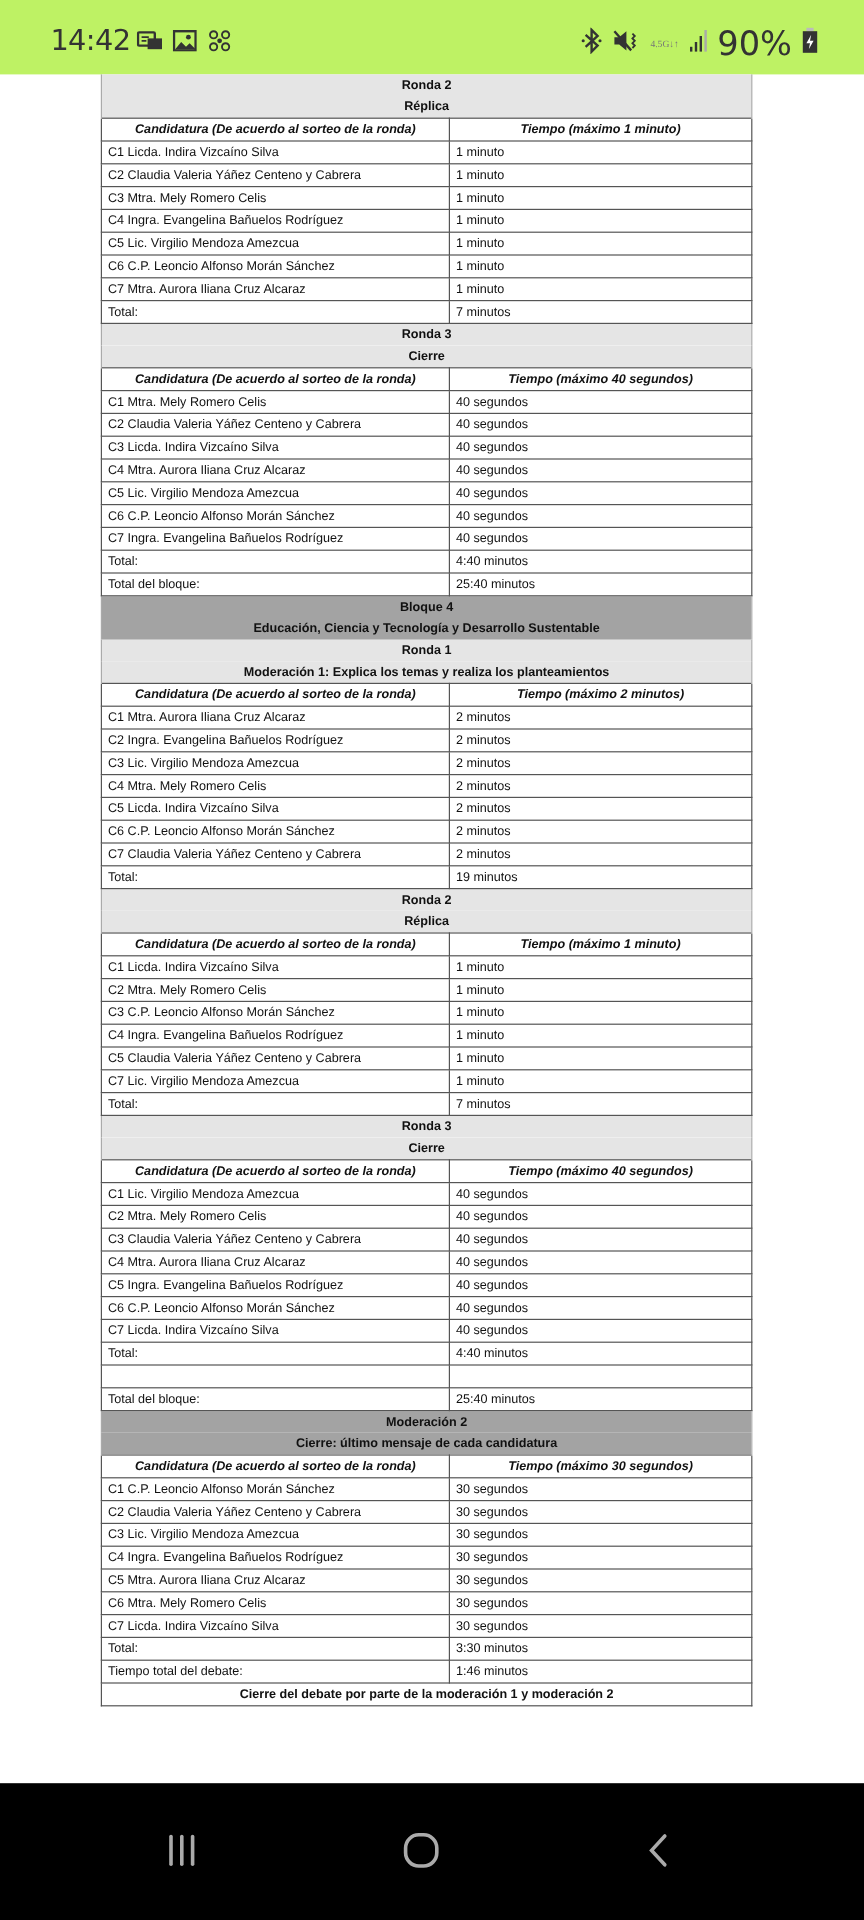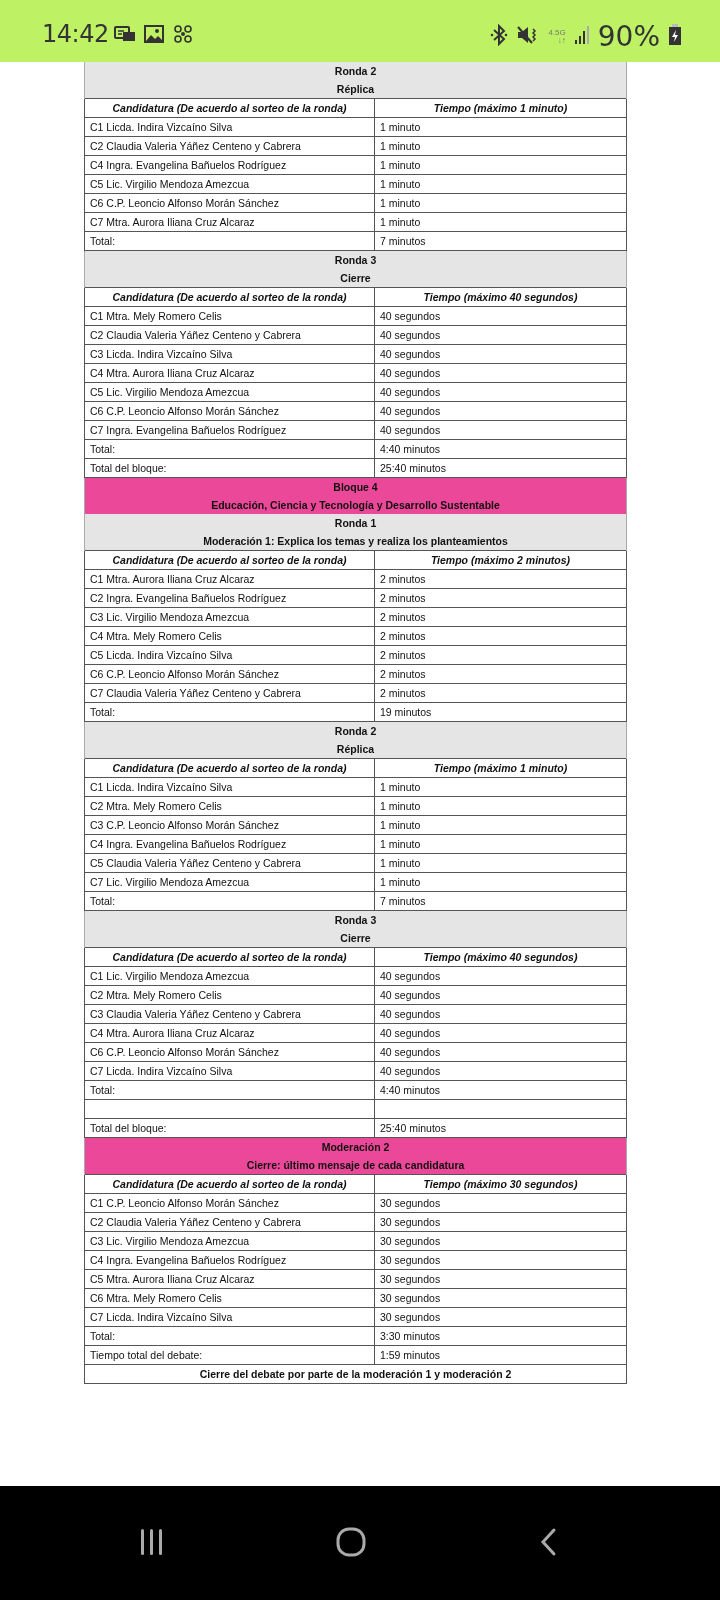--- a/index.html
+++ b/index.html
@@ -9,21 +9,21 @@
   .sb-time { position:absolute; left:42px; top:20px; font-size:24px; color:#333; font-family:"DejaVu Sans", sans-serif; letter-spacing:-0.5px; }
   .sb-icons-left { position:absolute; left:114px; top:24px; display:flex; gap:8px; align-items:center; }
   .sb-icons-right { position:absolute; right:50px; top:20px; display:flex; gap:8px; align-items:center; }
   .sb-batt { font-size:28px; color:#333; font-family:"DejaVu Sans", sans-serif; }
   .ico { display:inline-block; }
   .doc { position:absolute; left:60px; top:62px; width:542px;padding-left:24px; }
   table { border-collapse:collapse; width:542px; table-layout:fixed; font-family:"Liberation Sans", sans-serif; font-size:10.5px; color:#111; }
   td { border:1px solid #555; height:18px; padding:0 5px; line-height:18px; white-space:nowrap; overflow:hidden; }
   col.c1 { width:290px; } col.c2 { width:252px; }
   tr.section td { background:#e5e5e5; text-align:center; font-weight:bold; border-left:1px solid #aaa; border-right:1px solid #aaa; border-top:none; border-bottom:none; }
-  tr.bloque td { background:#ec4899; text-align:center; font-weight:bold; border-left:1px solid #aaa; border-right:1px solid #aaa; border-top:none; border-bottom:none; }
+  tr.bloque td { background:#a3a3a3; text-align:center; font-weight:bold; border-left:1px solid #aaa; border-right:1px solid #aaa; border-top:none; border-bottom:none; }
   tr.hdr td { font-weight:bold; text-align:center;font-style:italic; }
   tr.gap td { height:18px; }
   tr.final td { text-align:center; font-weight:bold; border-bottom:1px solid #555; }
   .navbar { position:absolute; left:0; top:1486px; width:720px; height:114px; background:#000; }
   .nav-btn { position:absolute; top:38px; width:40px; height:40px; display:flex; align-items:center; justify-content:center; }
 </style>
 </head>
 <body>
 
 <div class="statusbar">
@@ -61,21 +61,21 @@
           <circle cx="16" cy="11" r="1.3" fill="#333"></circle>
         </svg>
     </span>
     <span class="ico">
       <svg width="24" height="22" viewBox="0 0 24 22">
           <path d="M2 8h4l6-5v16l-6-5H2z" fill="#333"></path>
           <path d="M2 3l14 16" stroke="#333" stroke-width="2"></path>
           <path d="M17 5l2 2-2 2 2 2-2 2 2 2-2 2" fill="none" stroke="#333" stroke-width="1.5"></path>
         </svg>
     </span>
-    <span class="ico" style="display:flex;flex-direction:column;align-items:flex-end;font-size:8px;color:#777;line-height:8px;">
+    <span class="ico" style="display:flex;flex-direction:row;align-items:flex-end;font-size:8px;color:#777;line-height:8px;font-family:Liberation Serif, serif;">
       <span>4.5G</span>
       <span>↓↑</span>
     </span>
     <span class="ico">
       <svg width="16" height="20" viewBox="0 0 16 20">
           <rect x="1" y="15" width="2" height="4" fill="#333"></rect>
           <rect x="5" y="11" width="2" height="8" fill="#333"></rect>
           <rect x="9" y="6" width="2" height="13" fill="#333"></rect>
           <rect x="13" y="1" width="2" height="18" fill="#aaa"></rect>
         </svg>
@@ -110,20 +110,24 @@
         </tr>
         <tr>
           <td>C1 Licda. Indira Vizcaíno Silva</td>
           <td>1 minuto</td>
         </tr>
         <tr>
           <td>C2 Claudia Valeria Yáñez Centeno y Cabrera</td>
           <td>1 minuto</td>
         </tr>
         <tr>
+          <td>C3 Mtra. Mely Romero Celis</td>
+          <td>1 minuto</td>
+        </tr>
+        <tr>
           <td>C4 Ingra. Evangelina Bañuelos Rodríguez</td>
           <td>1 minuto</td>
         </tr>
         <tr>
           <td>C5 Lic. Virgilio Mendoza Amezcua</td>
           <td>1 minuto</td>
         </tr>
         <tr>
           <td>C6 C.P. Leoncio Alfonso Morán Sánchez</td>
           <td>1 minuto</td>
@@ -285,20 +289,24 @@
         <tr>
           <td>C2 Mtra. Mely Romero Celis</td>
           <td>40 segundos</td>
         </tr>
         <tr>
           <td>C3 Claudia Valeria Yáñez Centeno y Cabrera</td>
           <td>40 segundos</td>
         </tr>
         <tr>
           <td>C4 Mtra. Aurora Iliana Cruz Alcaraz</td>
+          <td>40 segundos</td>
+        </tr>
+        <tr>
+          <td>C5 Ingra. Evangelina Bañuelos Rodríguez</td>
           <td>40 segundos</td>
         </tr>
         <tr>
           <td>C6 C.P. Leoncio Alfonso Morán Sánchez</td>
           <td>40 segundos</td>
         </tr>
         <tr>
           <td>C7 Licda. Indira Vizcaíno Silva</td>
           <td>40 segundos</td>
         </tr>
@@ -351,21 +359,21 @@
         <tr>
           <td>C7 Licda. Indira Vizcaíno Silva</td>
           <td>30 segundos</td>
         </tr>
         <tr>
           <td>Total:</td>
           <td>3:30 minutos</td>
         </tr>
         <tr>
           <td>Tiempo total del debate:</td>
-          <td>1:59 minutos</td>
+          <td>1:46 minutos</td>
         </tr>
         <tr class="final">
           <td colspan="2">Cierre del debate por parte de la moderación 1 y moderación 2</td>
         </tr>
       </tbody>
   </table>
 </div>
 
 <div class="navbar">
   <div class="nav-btn" style="left:132px;">

